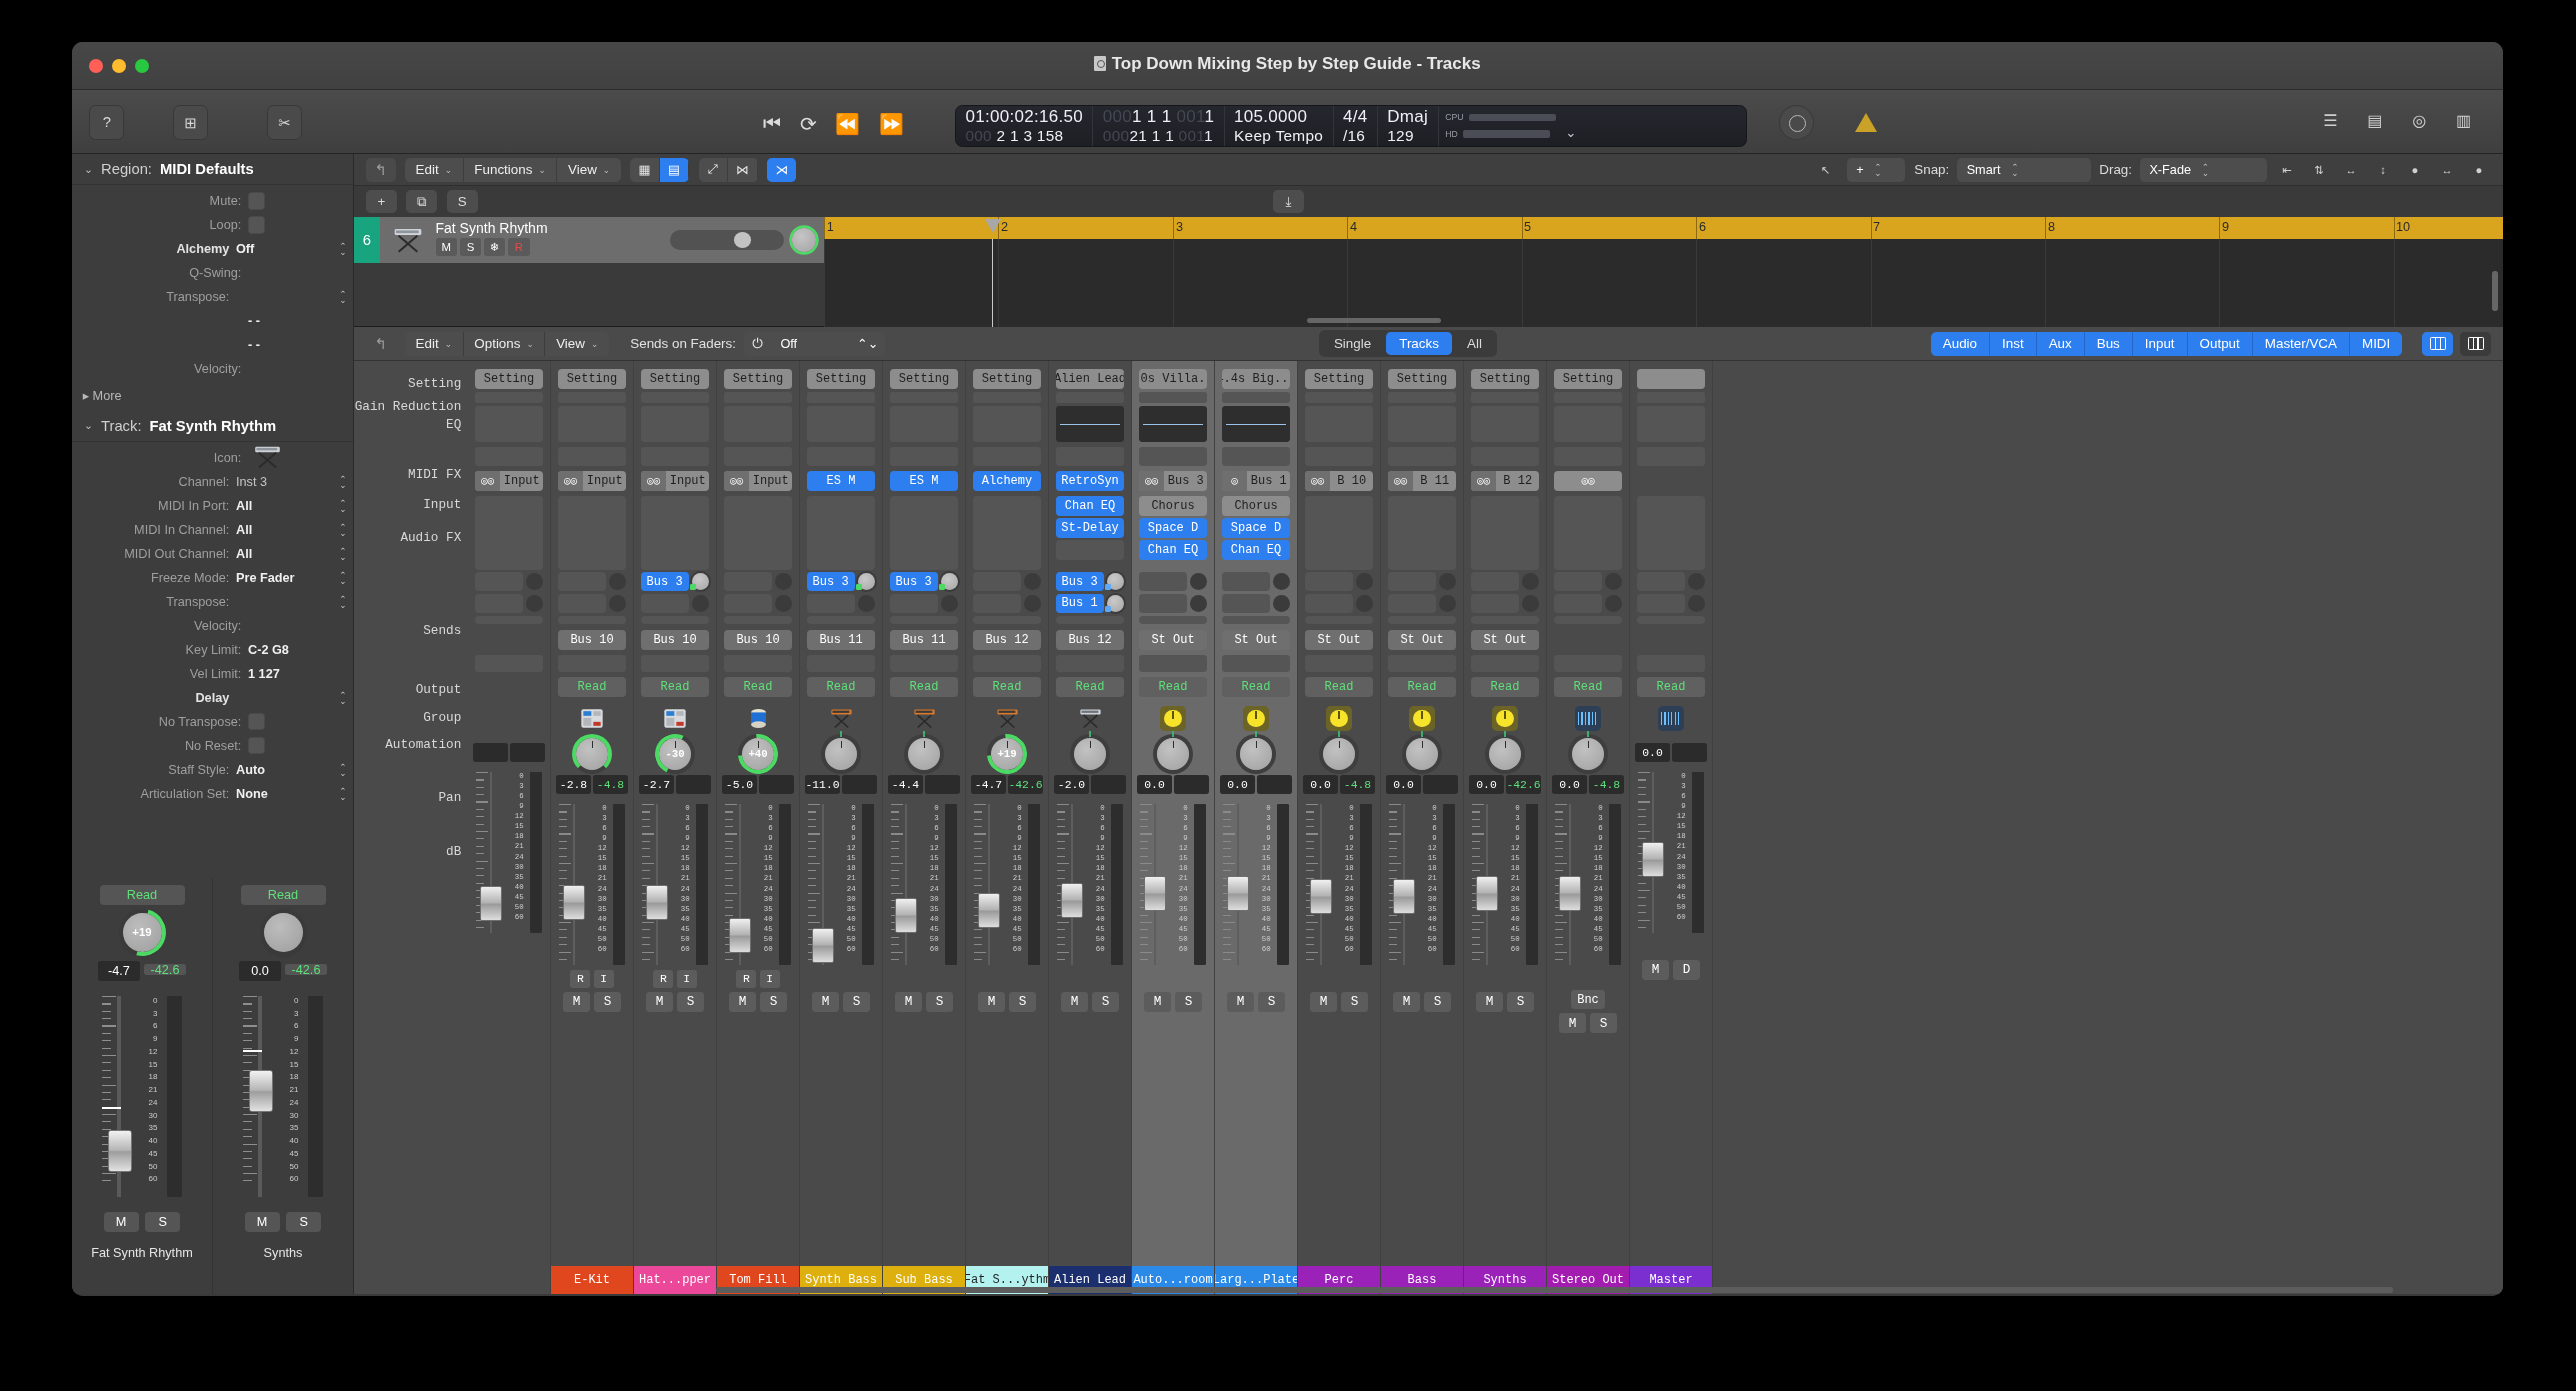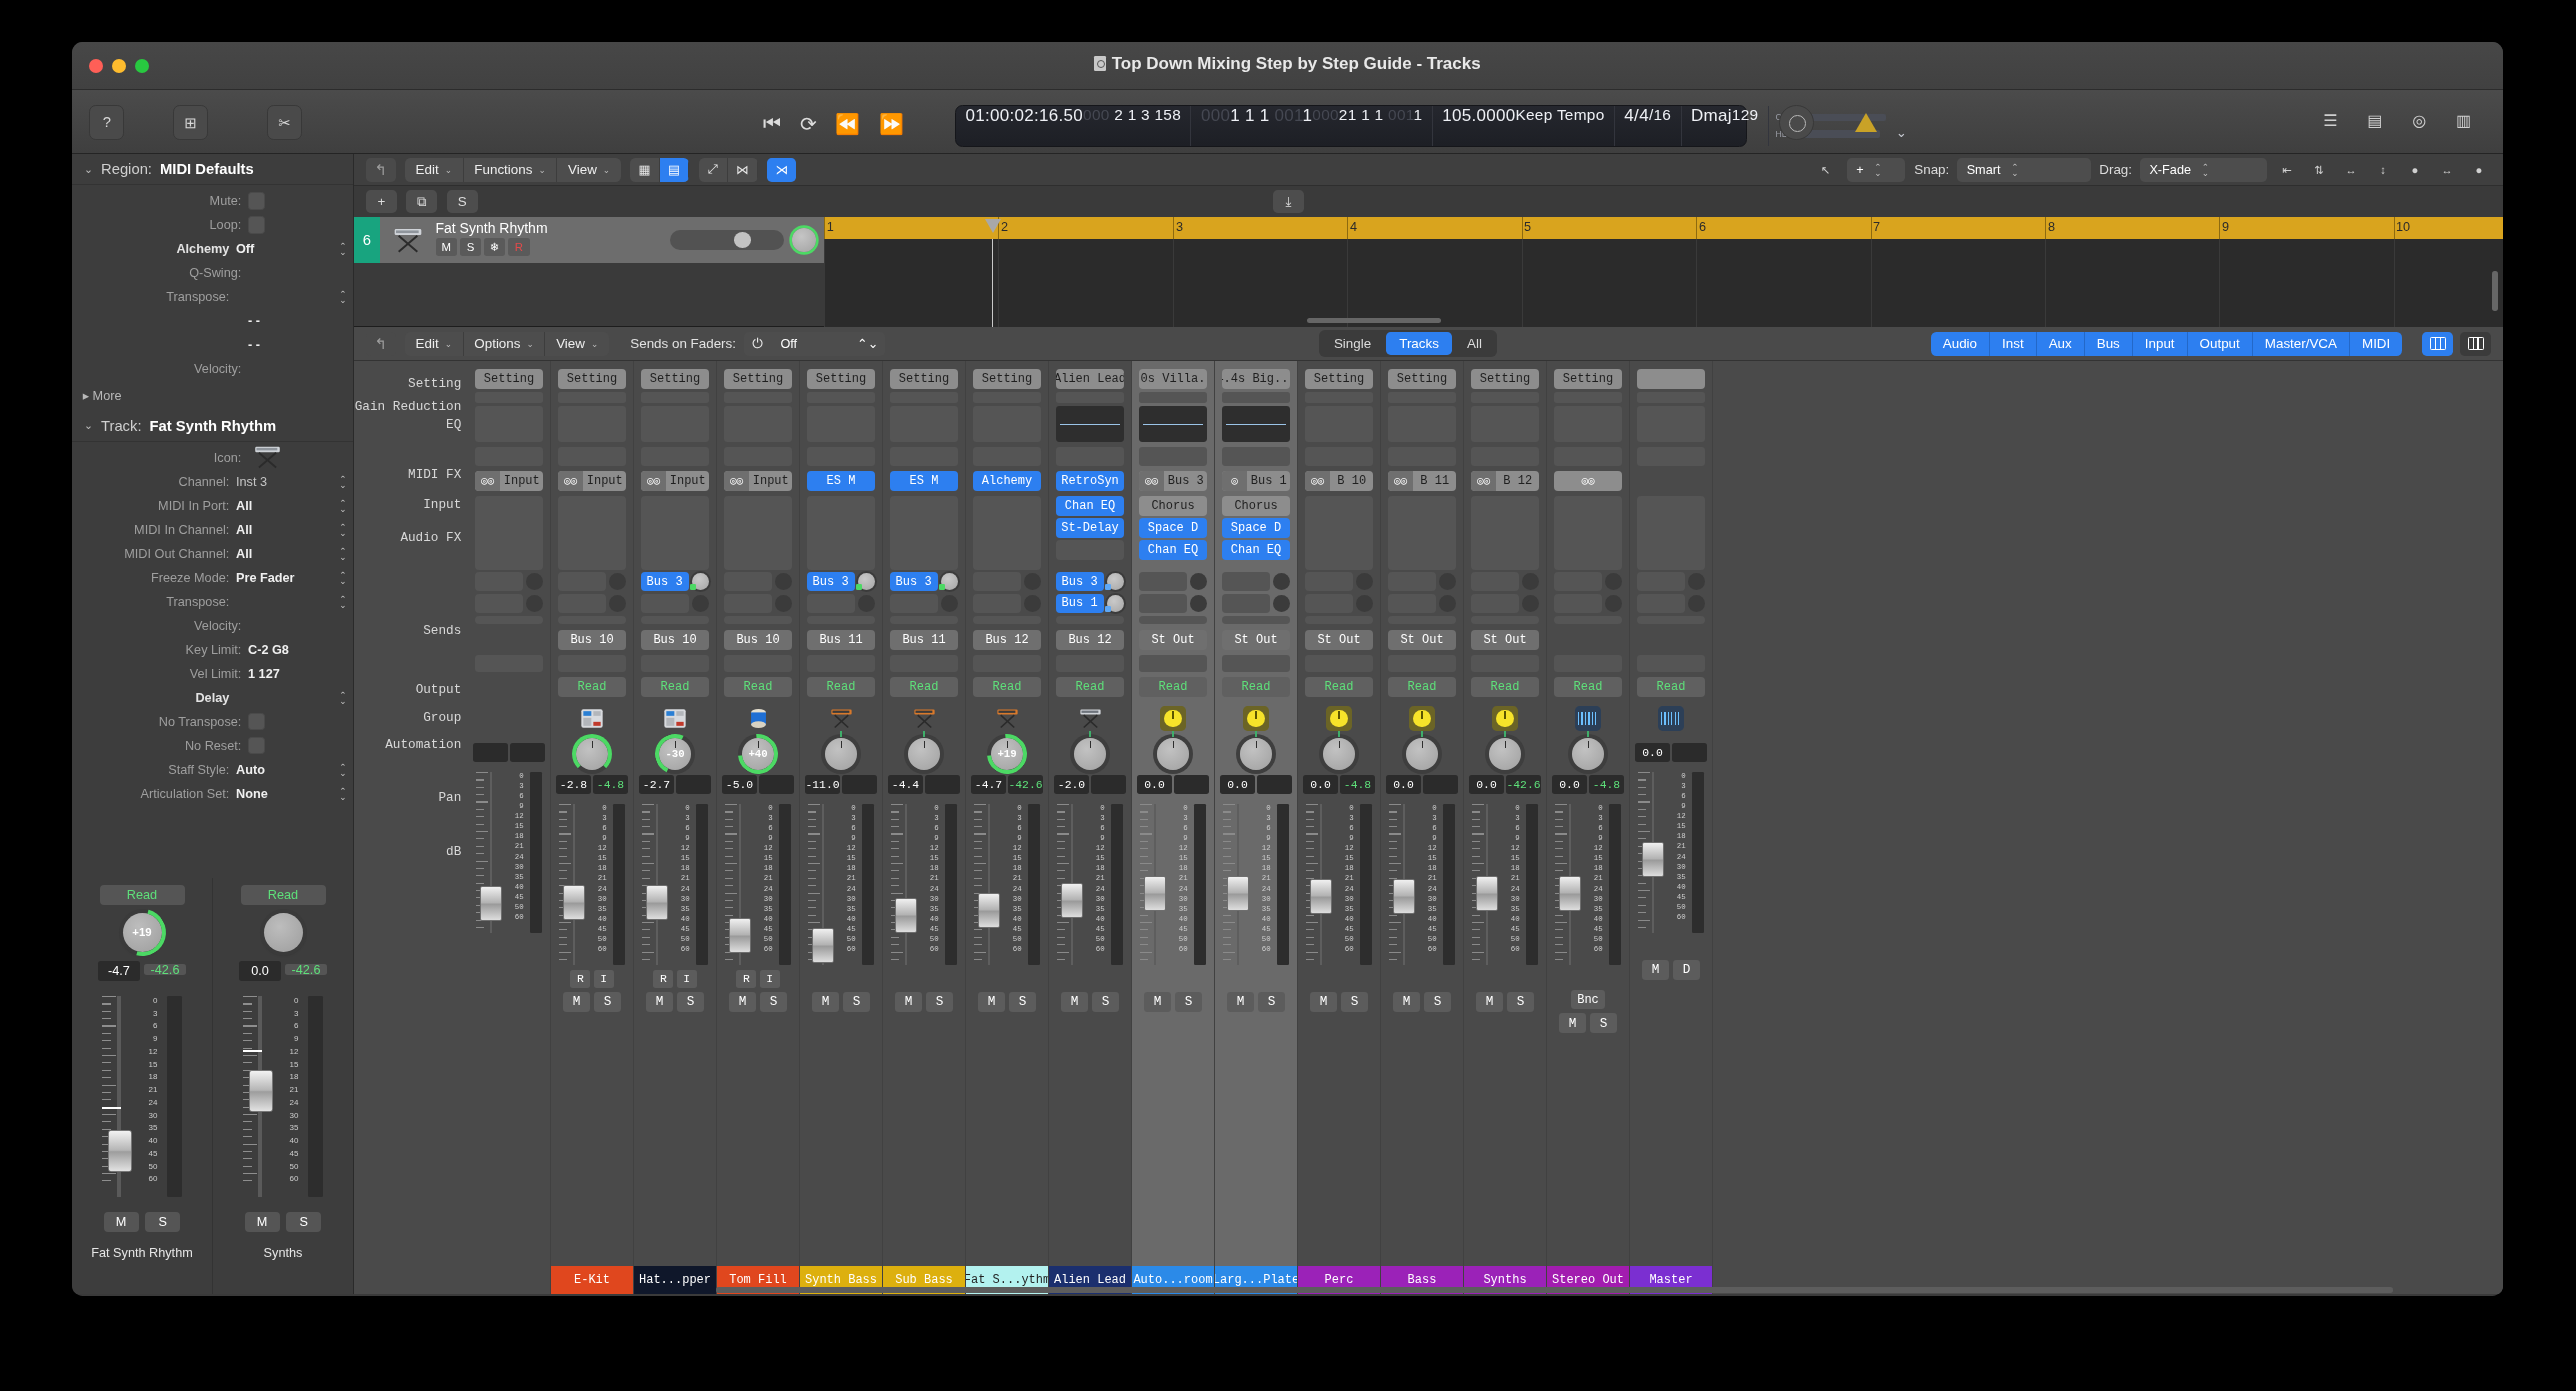--- a/index.html
+++ b/index.html
@@ -61,21 +61,21 @@
   .transport { position: absolute; left: 691px; top: 21.5px; display: flex; gap: 19px; color: #dcdcdc; font-size: 20px;}
   .transport span { cursor: default; }
   .lcd {
     position: absolute; left: 883px; top: 14.8px;
     width: 792px; height: 42px;
     background: linear-gradient(#25272e,#1d1f25);
     border-radius: 7.4px; border: 0.7px solid #15161a;
     display: flex; align-items: stretch;
     color: #eef0f5;
   }
-  .lcd .seg { display:flex; justify-content:center;
+  .lcd .seg { display:flex; flex-direction:column; justify-content:center;
      padding: 0 9.4px; border-right: 0.7px solid #33353d; }
   .lcd .seg:last-child { border-right: none; }
   .lcd .l1 { font-size: 17px; line-height: 19.5px; letter-spacing: 0.3px; white-space: nowrap;}
   .lcd .l2 { font-size: 15.4px; line-height: 18px; letter-spacing: 0.3px; white-space: nowrap;}
   .lcd .dim { color: #454852; }
   .lcd .cpu { display:flex; flex-direction:column; justify-content:center; gap:6.7px; padding:0 6.7px;}
   .lcd .cpurow { display:flex; align-items:center; gap:5.4px; }
   .lcd .cpurow b { font-size: 8.7px; color:#9a9da6; font-weight:normal;}
   .meterbar { width: 87px; height: 7.4px; background:#4a4d56; border-radius: 2px; }
   .lcd .chev { display:flex; align-items:flex-end; padding: 0 8px 5.4px 2.7px; color:#c9ccd4; font-size:13.4px;}
@@ -1175,21 +1175,21 @@
                   <div class="sf-meter"></div>
                 </div>
                 <div class="riRow">
                   <div class="b">R</div>
                   <div class="b">I</div>
                 </div>
                 <div class="msRow">
                   <div class="b">M</div>
                   <div class="b">S</div>
                 </div>
-                <div class="namebar" style="background:#0f172a;color:#fff">Hat...pper</div>
+                <div class="namebar" style="background:#ec4899;color:#fff">Hat...pper</div>
               </div>
               <div class="strip">
                 <div class="cell">
                   <div class="setbtn">Setting</div>
                 </div>
                 <div class="cell">
                   <div class="gr"></div>
                 </div>
                 <div class="cell">
                   <div class="eqbox"></div>

